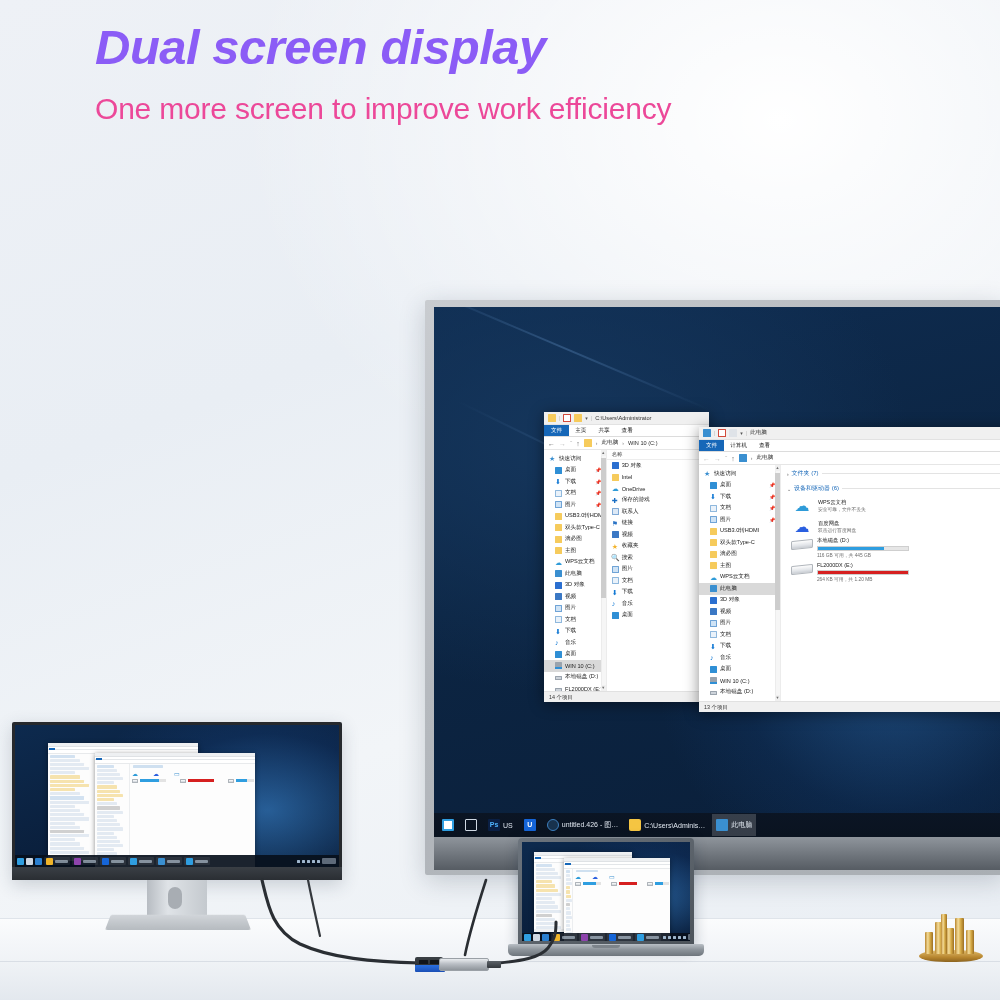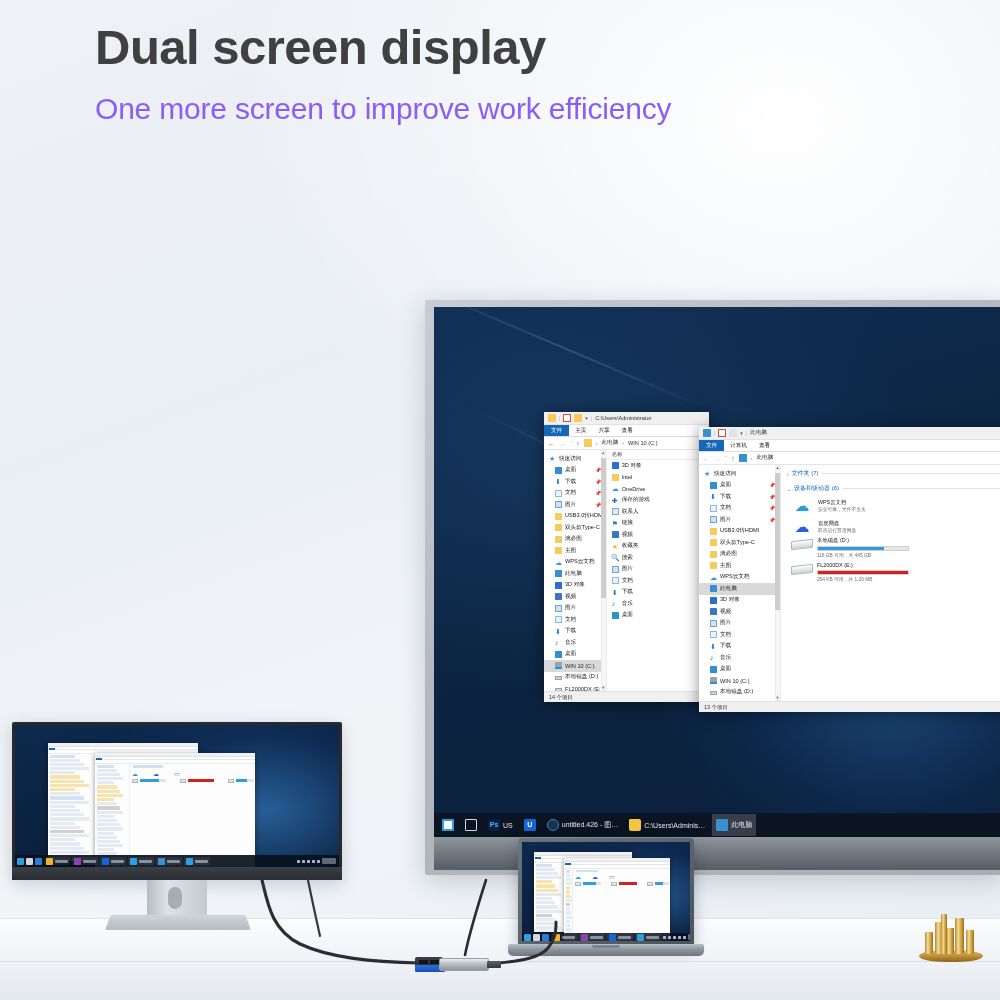--- a/index.html
+++ b/index.html
@@ -7,23 +7,23 @@
   body {
     font-family: "Liberation Sans", sans-serif;
     background:
       radial-gradient(ellipse 900px 700px at 78% 12%, #ffffff 0%, rgba(255,255,255,0) 60%),
       linear-gradient(160deg, #eef1f6 0%, #e9eef4 35%, #f2f5f8 65%, #e8edf3 100%);
     position:relative;
   }
 
   
   .headline-block { position:absolute; left:95px; top:22px; width:800px; }
-  .headline { font-size:49px; font-weight:bold; color:#404040; letter-spacing:-0.5px;
-              line-height:1.05; font-family:"Liberation Sans", sans-serif; }
-  .subhead { margin-top:19px; font-size:30px; color:#8b5cf6; font-weight:300;
+  .headline { font-size:49px; font-weight:bold; color:#8b5cf6; letter-spacing:-0.5px;
+              line-height:1.05; font-family:"Liberation Sans", sans-serif;font-style:italic; }
+  .subhead { margin-top:19px; font-size:30px; color:#ec4899; font-weight:300;
              letter-spacing:-0.2px; }
 
   
   .desk {
     position:absolute; left:0; bottom:0; width:1000px; height:82px;
     background:linear-gradient(180deg,#fbfcfd 0%,#f4f6f9 30%,#e7ebf0 100%);
     border-top:1px solid #dfe4ea;
   }
   .desk-front {
     position:absolute; left:0; bottom:0; width:1000px; height:40px;

